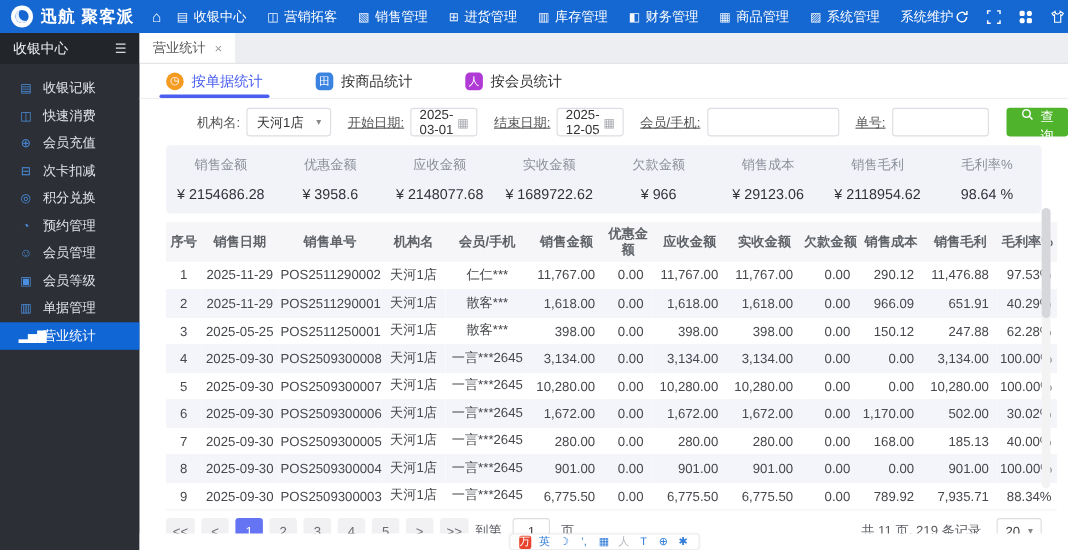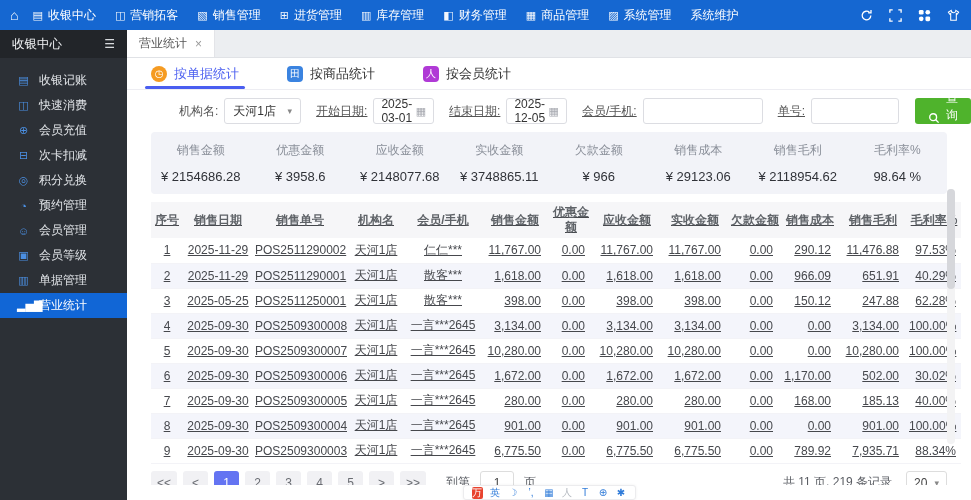--- a/index.html
+++ b/index.html
@@ -58,29 +58,29 @@
   .fsel { width:126px; height:26px; border:1px solid #dcdde2; border-radius:3px; background:#fff;
     display:flex; align-items:center; justify-content:space-between; padding:0 8px; color:#333; cursor:pointer; }
   .fsel .caret { color:#888; font-size:9px; }
   .fdate { width:98px; height:26px; border:1px solid #dcdde2; border-radius:3px; background:#fff;
     display:flex; align-items:center; justify-content:space-between; padding:0 7px; color:#333; }
   .cal { color:#a7a9b0; font-size:11px; }
   .ftext { height:26px; border:1px solid #dcdde2; border-radius:3px; background:#fff; padding:0 6px;
     font-size:12px; color:#333; outline:none; }
   .w120 { width:120px; } .w88 { width:88px; }
   .search-btn { margin-left:16px; height:26px; padding:0 13px; background:#4fb32c; border:none; border-radius:3px;
-    color:#fff; font-size:12px; display:flex; align-items:flex-end; gap:6px; cursor:pointer; }
+    color:#fff; font-size:12px; display:flex; align-items:flex-start; gap:6px; cursor:pointer; }
 
   .summary { margin:0 24px 8px 24px; background:#f2f3f8; border-radius:4px;
     display:grid; grid-template-columns:repeat(8,1fr); padding:10px 0; }
   .sum-cell { text-align:center; }
   .sum-label { font-size:12px; color:#8a8f99; margin-bottom:10px; }
   .sum-value { font-size:13px; color:#303238; }
 
-  table.grid { margin-left:24px; width:810px; border-collapse:collapse; table-layout:fixed; font-size:12px; color:#46484d;text-decoration:underline; }
+  table.grid { margin-left:24px; width:810px; border-collapse:collapse; table-layout:fixed; font-size:12px; color:#46484d; }
   table.grid th { background:#f6f6f8; color:#5f6368; font-weight:bold; font-size:12px; line-height:1.25;
     padding:3px 2px; height:30px; }
   table.grid td { height:25px; padding:0 2px; text-align:center; border-bottom:1px solid #f3f3f7;
     white-space:nowrap; overflow:hidden; }
   table.grid tbody tr:nth-child(even) td { background:#f4f5fb; }
   table.grid td.num { text-align:right; padding-right:8px; }
   table.grid td:last-child { padding-right:5px; }
 
   .vscroll { position:absolute; top:131px; right:16px; width:8px; height:255px; background:#f3f3f4; border-radius:4px; }
   .vscroll .thumb { width:8px; height:100px; background:#d6d7db; border-radius:4px; cursor:grab; }
@@ -101,20 +101,24 @@
   .ime { display:flex; align-items:center; gap:7px; height:15px; padding:0 8px; background:#fff;
     border:1px solid #ececee; border-radius:3px; box-shadow:0 0 3px rgba(0,0,0,.06); }
   .ime-ic { font-size:10px; line-height:12px; min-width:11px; text-align:center; cursor:pointer; }
 </style>
 </head>
 <body>
 
 <div class="app">
 
   <header class="topnav">
+    <div class="brand">
+      <span class="logo"></span>
+      <span class="brand-name">迅航 聚客派</span>
+    </div>
     <span class="nav-home">⌂</span>
     <nav id="topnav-items">
         <div class="nav-item">
           <span class="nav-ico">▤</span>
           <span>收银中心</span>
         </div>
         <div class="nav-item">
           <span class="nav-ico">◫</span>
           <span>营销拓客</span>
         </div>
@@ -288,21 +292,21 @@
           <div class="sum-cell">
             <div class="sum-label">优惠金额</div>
             <div class="sum-value">¥ 3958.6</div>
           </div>
           <div class="sum-cell">
             <div class="sum-label">应收金额</div>
             <div class="sum-value">¥ 2148077.68</div>
           </div>
           <div class="sum-cell">
             <div class="sum-label">实收金额</div>
-            <div class="sum-value">¥ 3748865.11</div>
+            <div class="sum-value">¥ 1689722.62</div>
           </div>
           <div class="sum-cell">
             <div class="sum-label">欠款金额</div>
             <div class="sum-value">¥ 966</div>
           </div>
           <div class="sum-cell">
             <div class="sum-label">销售成本</div>
             <div class="sum-value">¥ 29123.06</div>
           </div>
           <div class="sum-cell">
@@ -496,21 +500,21 @@
         <span class="pg-btn">&lt;</span>
         <span id="page-buttons" style="display:flex;gap:6px;">
             <span class="pg-btn active">1</span>
             <span class="pg-btn">2</span>
             <span class="pg-btn">3</span>
             <span class="pg-btn">4</span>
             <span class="pg-btn">5</span>
           </span>
         <span class="pg-btn">&gt;</span>
         <span class="pg-btn">&gt;&gt;</span>
-        <span style="margin-left:14px;">到第</span>
+        <span style="margin-left:0;">到第</span>
         <input class="goto-input" value="1" style="">
         <span>页</span>
         <span class="pg-spacer"></span>
         <span>共 11 页, 219 条记录</span>
         <div class="size-sel">
           <span>20</span>
           <span class="caret">▾</span>
         </div>
       </div>
     </div>

